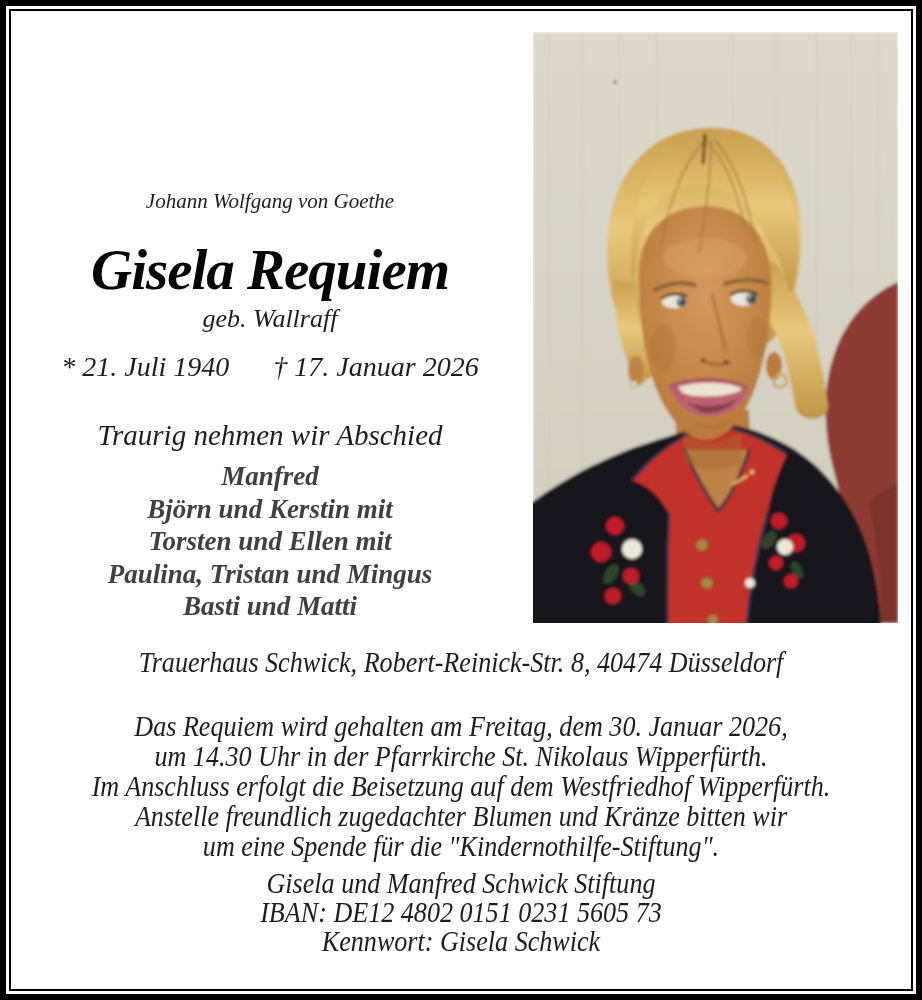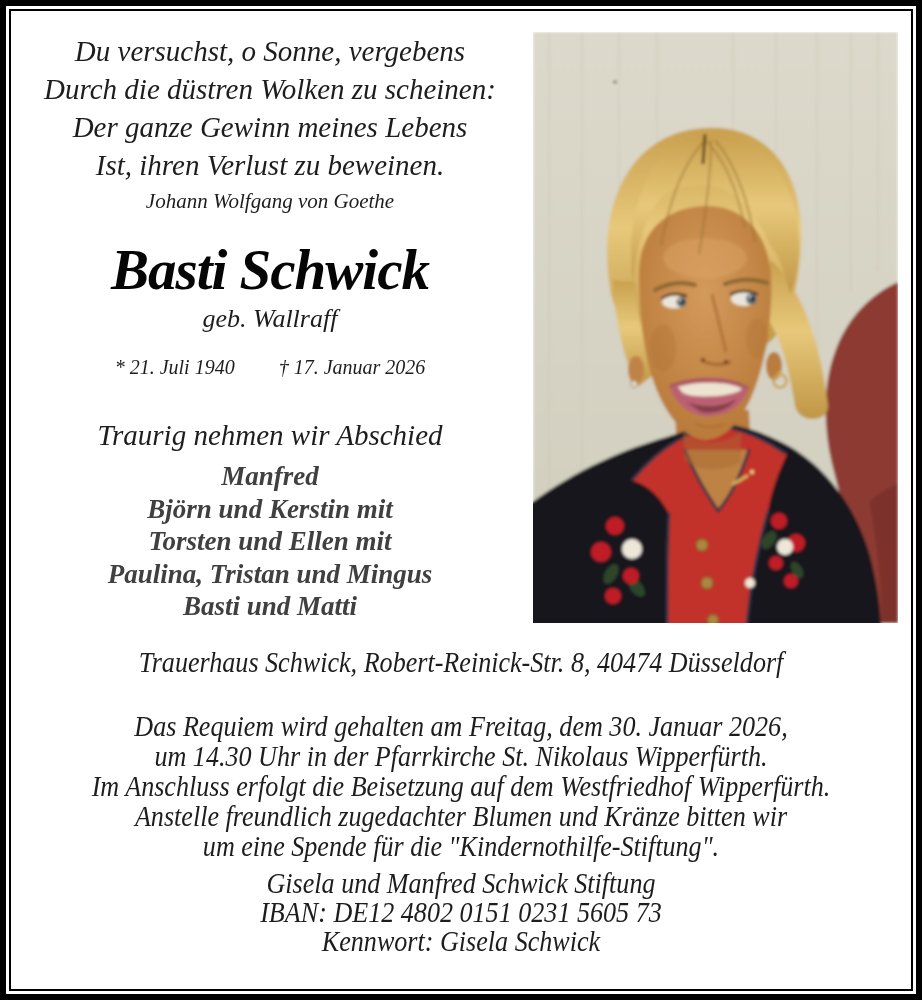--- a/index.html
+++ b/index.html
@@ -13,21 +13,21 @@
   .txt{position:absolute;text-align:center;font-style:italic;white-space:nowrap;}
 
   .poem{left:20px;top:32px;width:500px;font-size:29px;line-height:38px;}
   .poem-author{left:20px;top:188px;width:500px;font-size:21px;line-height:26px;}
 
   .deceased-name{
     left:20px;top:240px;width:500px;font-size:57px;line-height:60px;
     font-weight:bold;color:#050505;letter-spacing:-1px;
   }
   .maiden{left:20px;top:303px;width:500px;font-size:26px;line-height:32px;}
-  .dates{left:20px;top:349px;width:500px;font-size:20px;line-height:36px;}
+  .dates{left:20px;top:349px;width:500px;font-size:28px;line-height:36px;}
   .dates .birth{margin-right:44px;}
 
   .farewell{left:20px;top:418px;width:500px;font-size:29px;line-height:34px;}
   .mourners{
     left:20px;top:460px;width:500px;font-size:27px;line-height:32.5px;
     font-weight:bold;color:#404040;
   }
 
   .condensed{transform:scaleX(0.87);transform-origin:50% 0;}
   .funeral-home{left:0;top:645px;width:922px;font-size:30px;line-height:34px;}
@@ -37,29 +37,23 @@
   .photo{position:absolute;left:533px;top:32px;width:365px;height:591px;}
   .photo svg{display:block;}
 </style>
 </head>
 <body>
 
 <div class="page">
   <div class="border-outer"></div>
   <div class="border-inner"></div>
 
-  <div class="txt poem">
-    <div>Du versuchst, o Sonne, vergebens</div>
-    <div>Durch die düstren Wolken zu scheinen:</div>
-    <div>Der ganze Gewinn meines Lebens</div>
-    <div>Ist, ihren Verlust zu beweinen.</div>
-  </div>
   <div class="txt poem-author">Johann Wolfgang von Goethe</div>
 
-  <div class="txt deceased-name">Basti Schwick</div>
+  <div class="txt deceased-name">Gisela Requiem</div>
   <div class="txt maiden">geb. Wallraff</div>
   <div class="txt dates">
     <span class="birth">* 21. Juli 1940</span><span>† 17. Januar 2026</span>
   </div>
 
   <div class="txt farewell">Traurig nehmen wir Abschied</div>
   <div class="txt mourners">
     <div>Manfred</div>
     <div>Björn und Kerstin mit</div>
     <div>Torsten und Ellen mit</div>

